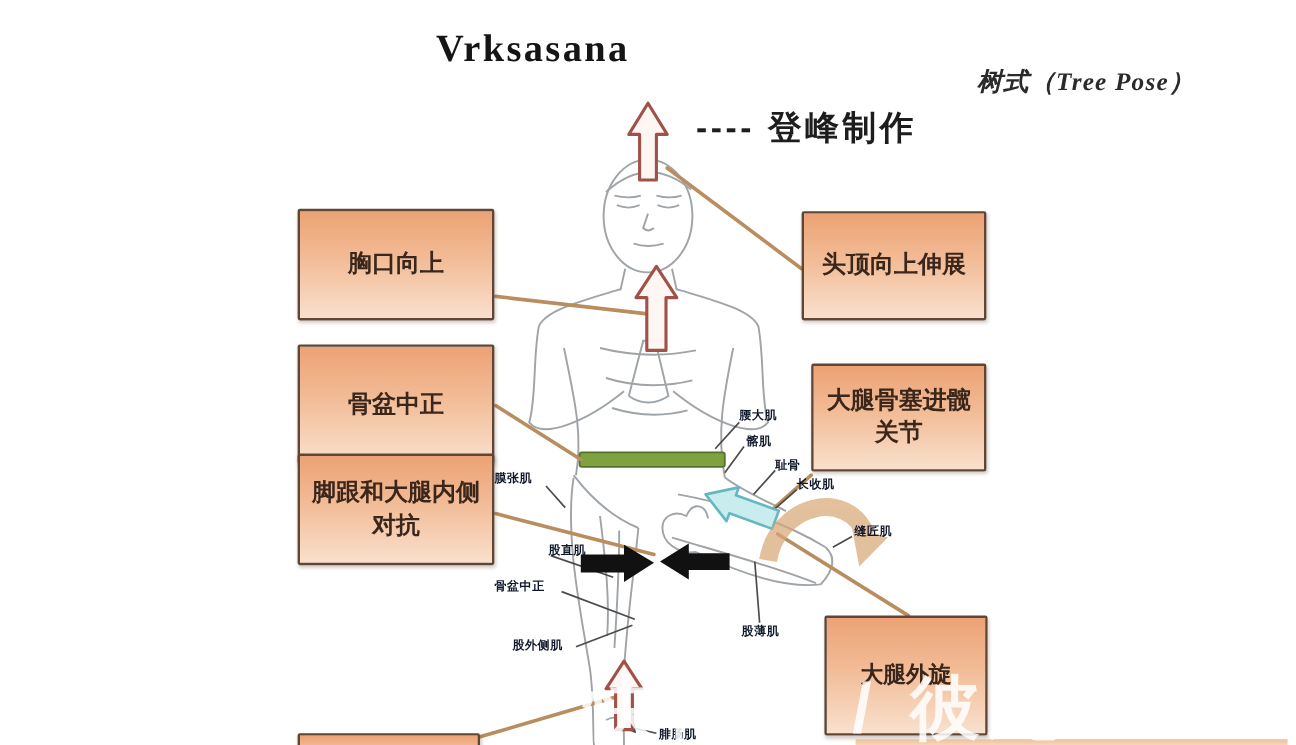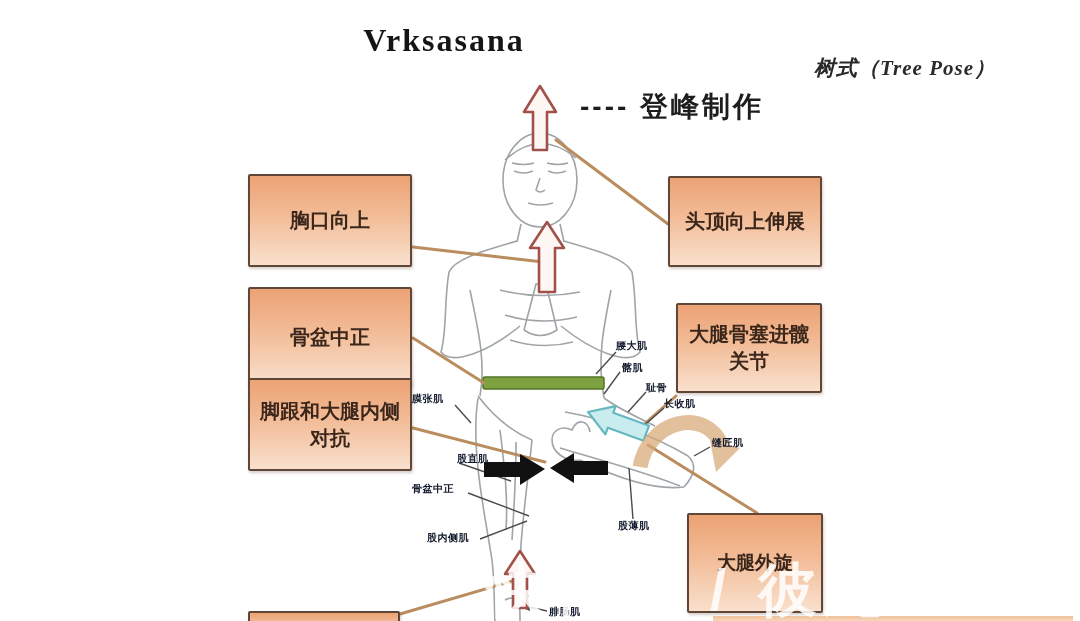--- a/index.html
+++ b/index.html
@@ -151,19 +151,19 @@
   <div class="strip-br"></div>
 
   <div class="mlabel" style="left:616px;top:339px;">腰大肌</div>
   <div class="mlabel" style="left:622px;top:361px;">髂肌</div>
   <div class="mlabel" style="left:646px;top:381px;">耻骨</div>
   <div class="mlabel" style="left:664px;top:397px;text-align:center;">长收肌</div>
   <div class="mlabel" style="left:712px;top:436px;">缝匠肌</div>
   <div class="mlabel" style="left:412px;top:392px;">膜张肌</div>
   <div class="mlabel" style="left:417px;top:452px;margin-left:40px;">股直肌</div>
   <div class="mlabel" style="left:412px;top:482px;">骨盆中正</div>
-  <div class="mlabel" style="left:427px;top:531px;">股内侧肌</div>
+  <div class="mlabel" style="left:427px;top:531px;">股外侧肌</div>
   <div class="mlabel" style="left:618px;top:519px;text-align:center;">股薄肌</div>
   <div class="mlabel" style="left:549px;top:605px;">腓肠肌</div>
 
   <div class="watermark">快传号 / 彼此</div>
 
 </div>
 
 </body></html>

